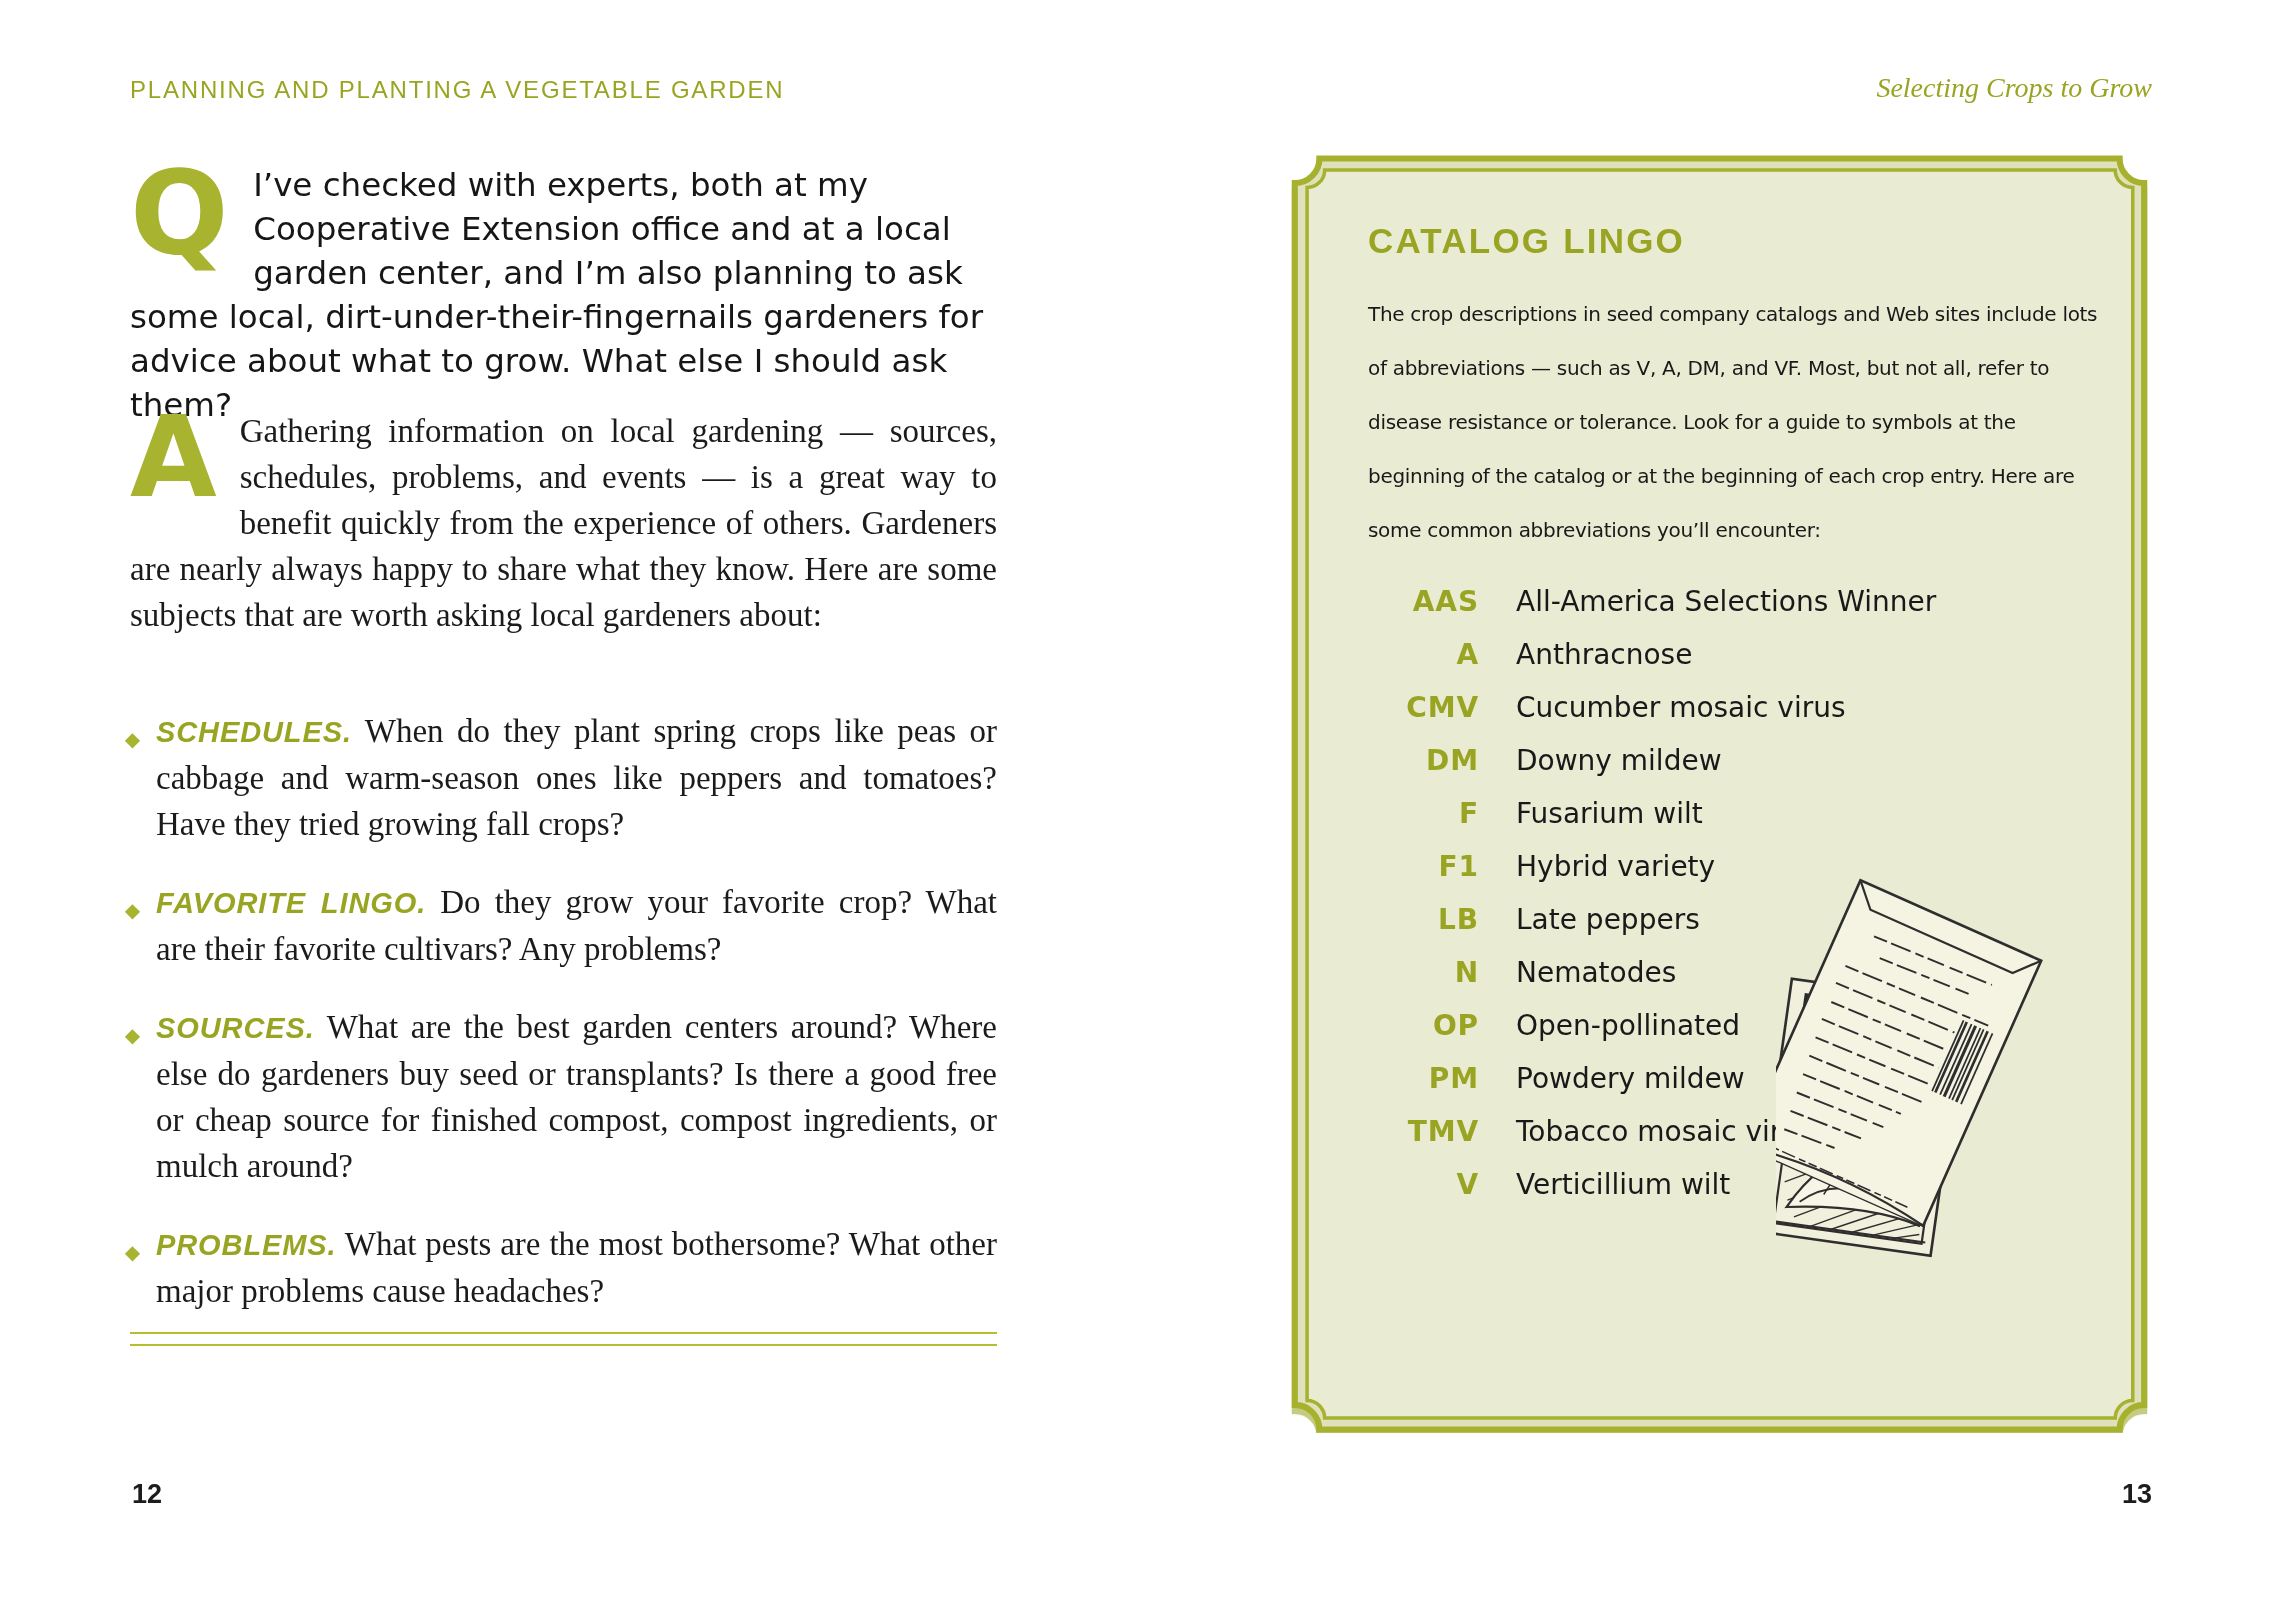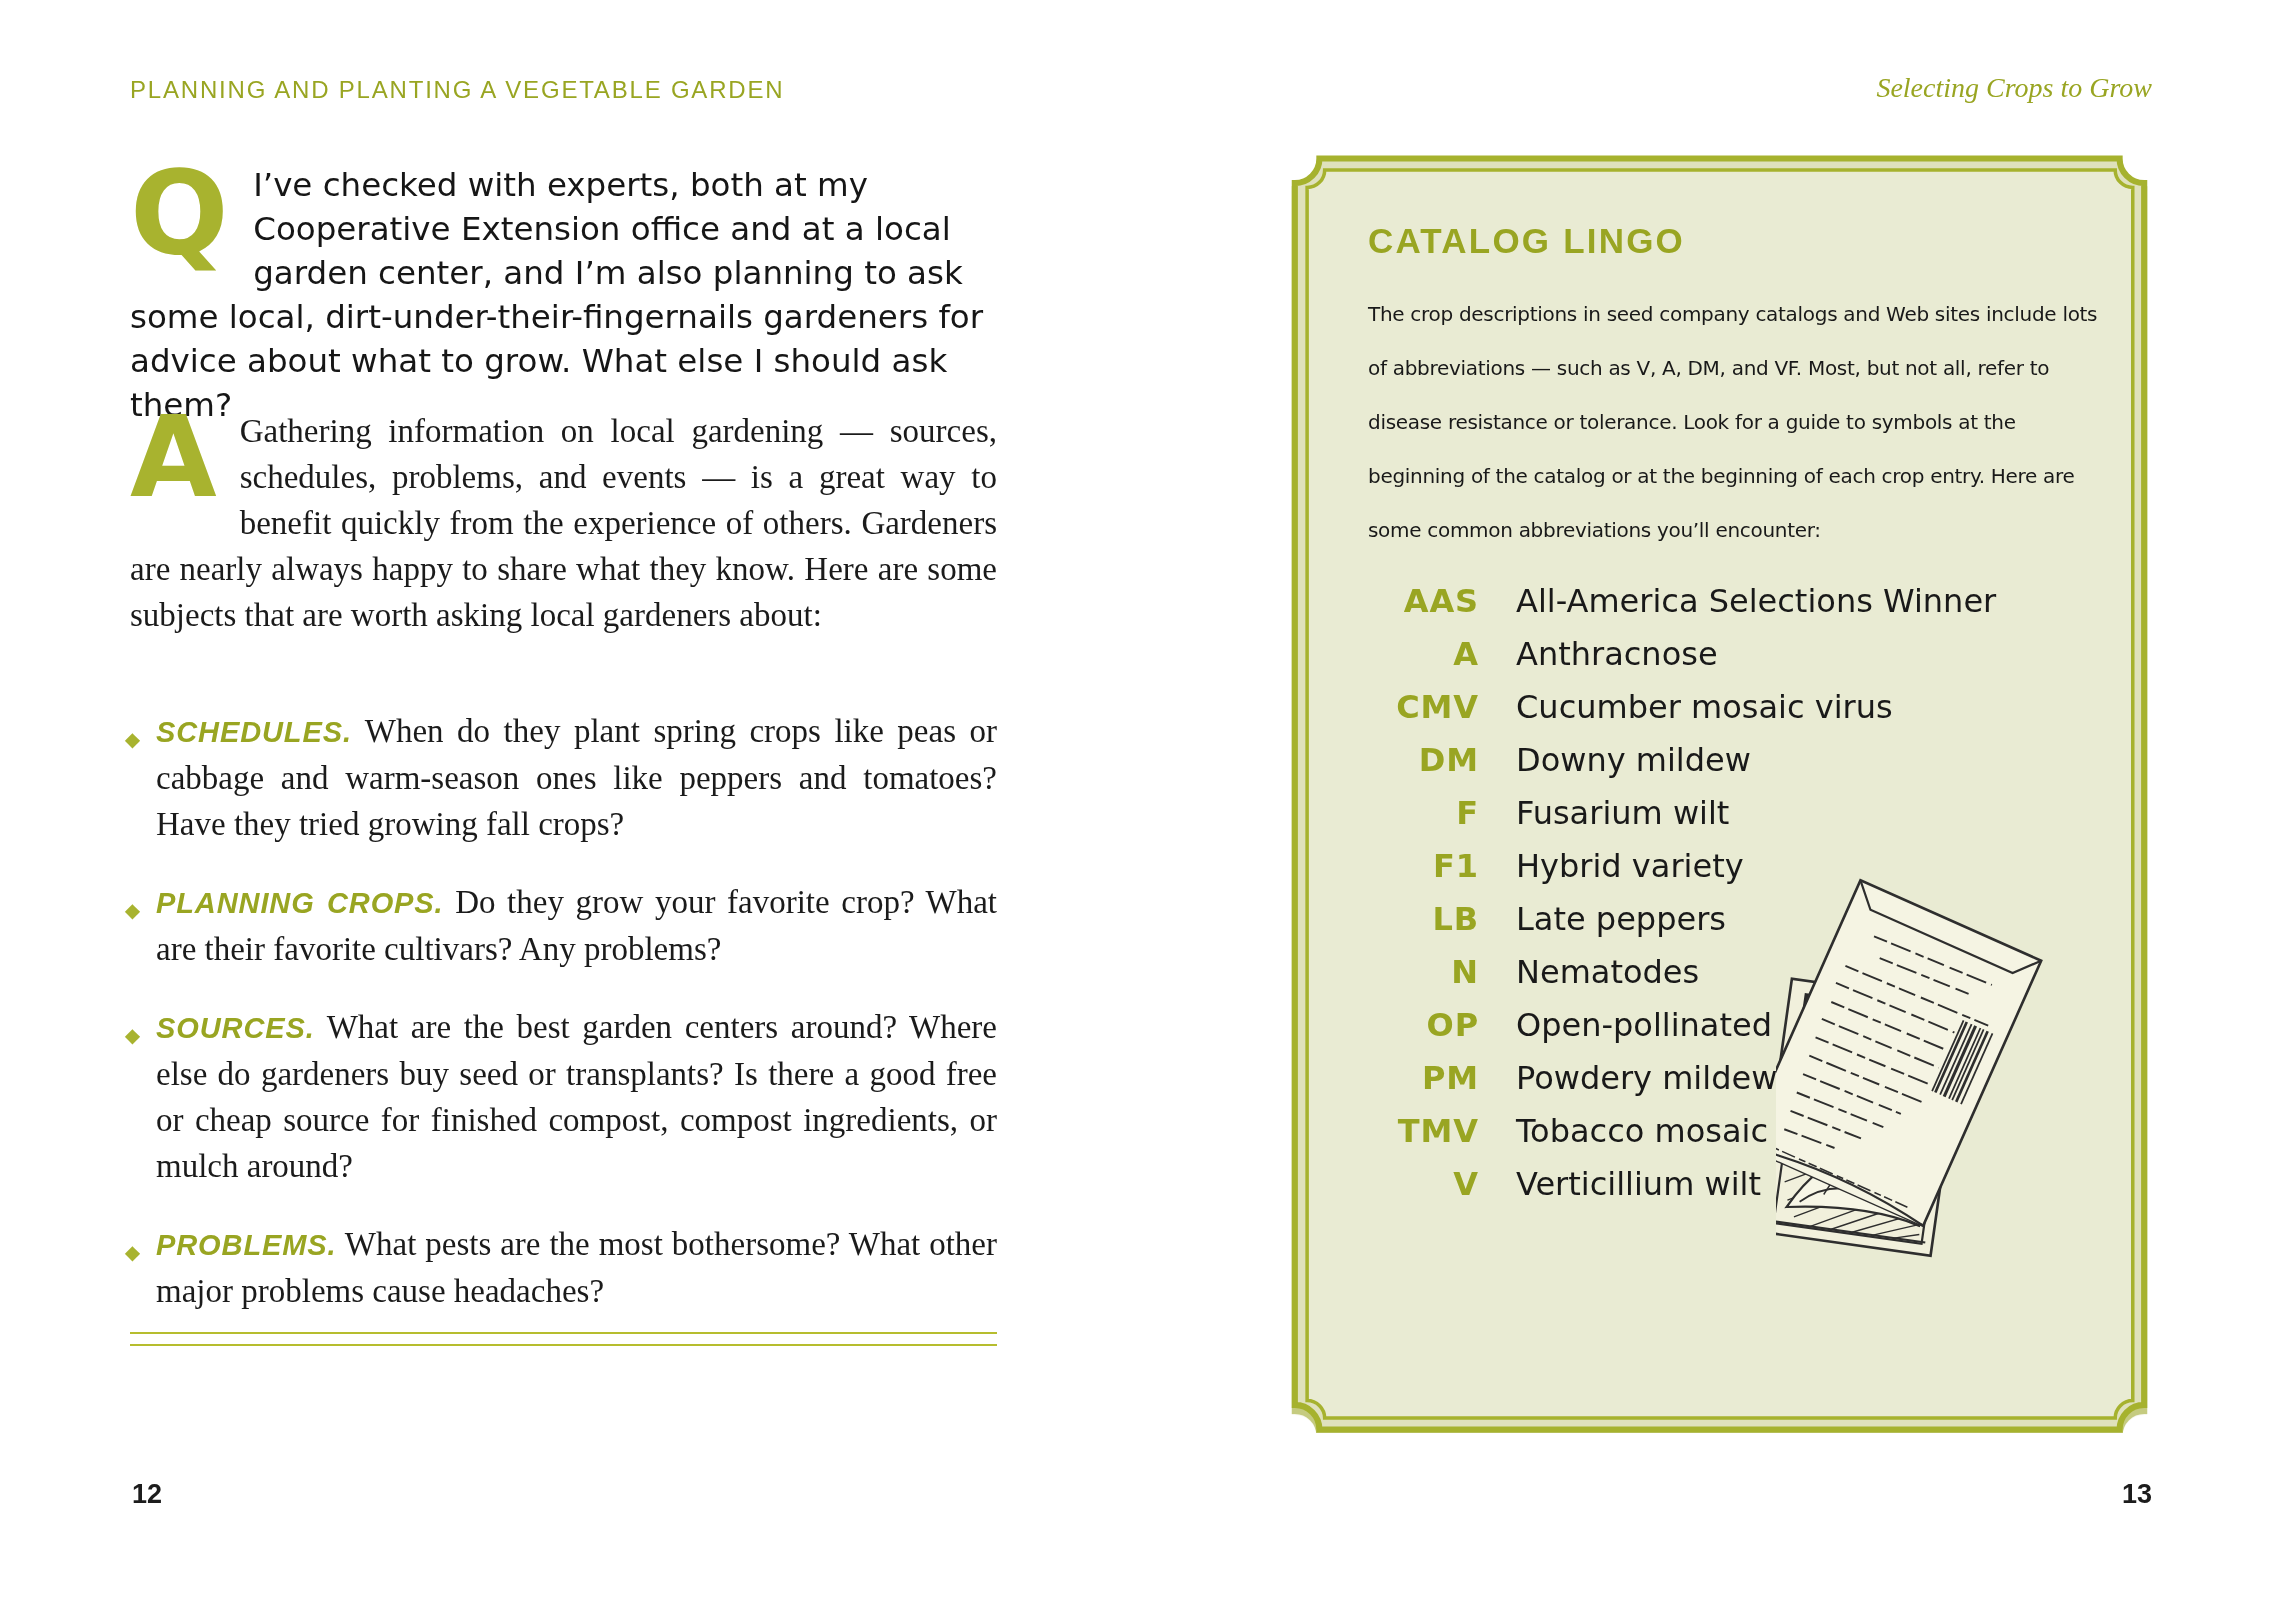--- a/index.html
+++ b/index.html
@@ -39,21 +39,21 @@
     font-family:"Liberation Serif",serif;font-style:italic;font-size:28px;
     color:var(--accent-dark);}
   .lingo-box{position:absolute;left:1291px;top:155px;width:857px;height:1502px;}
   .lingo-box svg.frame{position:absolute;left:0;top:0;}
   .box-content{position:absolute;left:77px;top:66px;width:740px;}
   .box-title{font-family:"Liberation Sans",sans-serif;font-weight:bold;
     font-size:35px;letter-spacing:2.2px;color:var(--accent-dark);}
   .box-intro{margin-top:26px;font-family:"DejaVu Sans",sans-serif;font-size:20px;
     line-height:54px;letter-spacing:-0.3px;color:#191919;}
   .abbr-list{margin-top:17.6px;}
-  .abbr-row{display:flex;line-height:53px;font-size:32px;}
+  .abbr-row{display:flex;line-height:53px;font-size:28px;}
   .abbr{width:111px;text-align:right;font-family:"DejaVu Sans",sans-serif;
     font-weight:bold;color:var(--accent-dark);letter-spacing:0.9px;flex:none;}
   .meaning{margin-left:37px;font-family:"DejaVu Sans",sans-serif;color:#191919;}
   .packet-illo{position:absolute;left:485px;top:720px;width:365px;height:400px;}
 </style>
 </head>
 <body>
 
 <div id="canvas">
 
@@ -65,21 +65,21 @@
 
   <div class="answer">
     <span class="dropcap a">A</span><span>Gathering information on local gardening — sources, schedules, problems, and events — is a great way to benefit quickly from the experience of others. Gardeners are nearly always happy to share what they know. Here are some subjects that are worth asking local gardeners about:</span>
   </div>
 
   <div class="bullets">
     <div class="bullet">
       <span class="diamond">◆</span><span class="bullet-label">SCHEDULES.</span> <span>When do they plant spring crops like peas or cabbage and warm-season ones like peppers and tomatoes? Have they tried growing fall crops?</span>
     </div>
     <div class="bullet">
-      <span class="diamond">◆</span><span class="bullet-label">PLANNING CROPS.</span> <span>Do they grow your favorite crop? What are their favorite cultivars? Any problems?</span>
+      <span class="diamond">◆</span><span class="bullet-label">FAVORITE LINGO.</span> <span>Do they grow your favorite crop? What are their favorite cultivars? Any problems?</span>
     </div>
     <div class="bullet">
       <span class="diamond">◆</span><span class="bullet-label">SOURCES.</span> <span>What are the best garden centers around? Where else do gardeners buy seed or transplants? Is there a good free or cheap source for finished compost, compost ingredients, or mulch around?</span>
     </div>
     <div class="bullet">
       <span class="diamond">◆</span><span class="bullet-label">PROBLEMS.</span> <span>What pests are the most bothersome? What other major problems cause headaches?</span>
     </div>
   </div>
 
   <div class="rule-double"></div>

